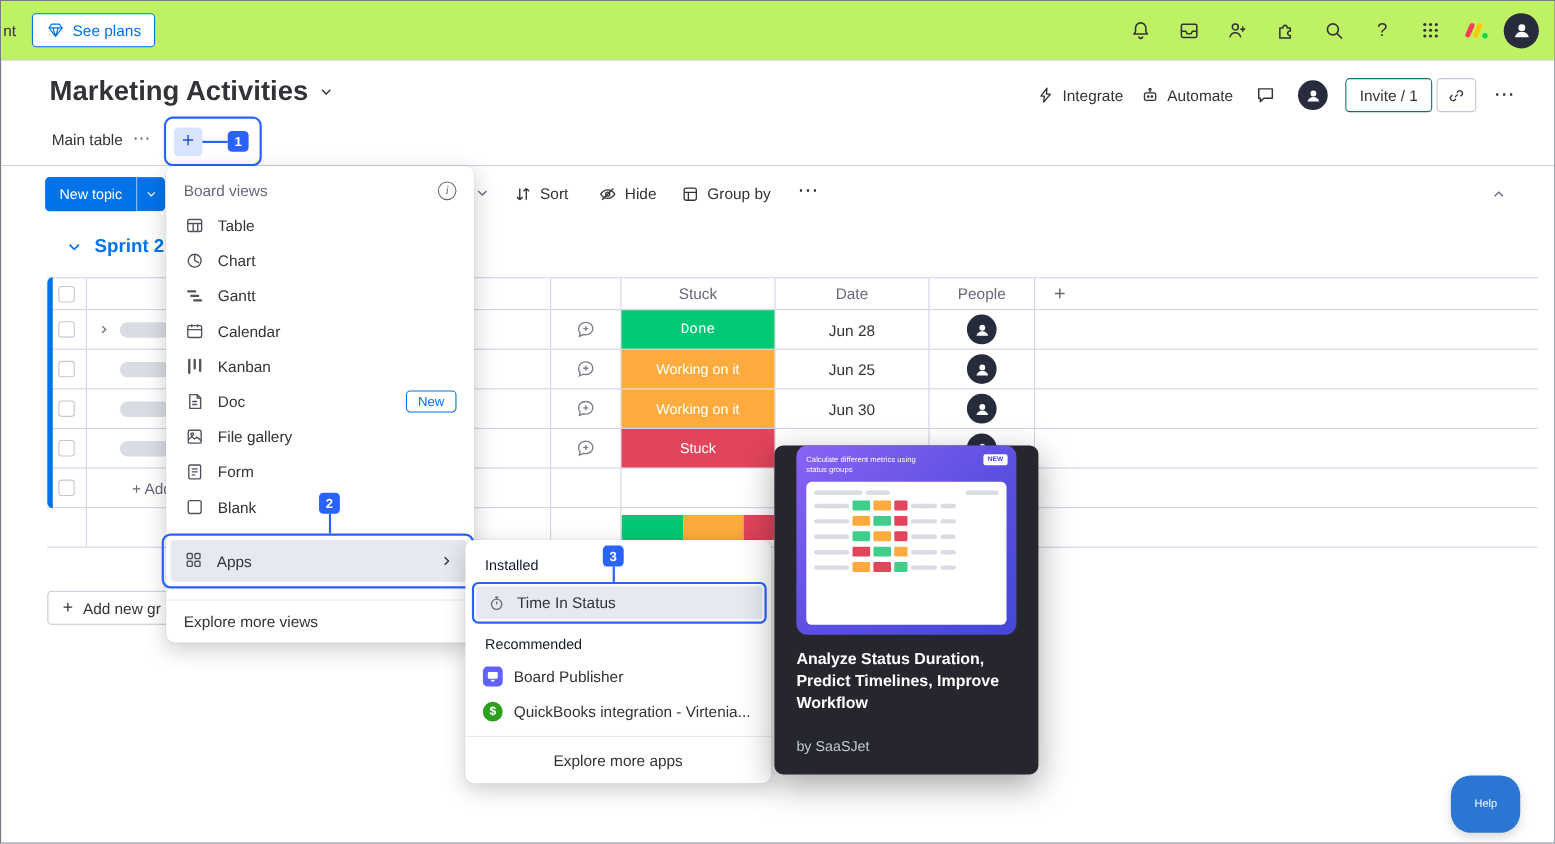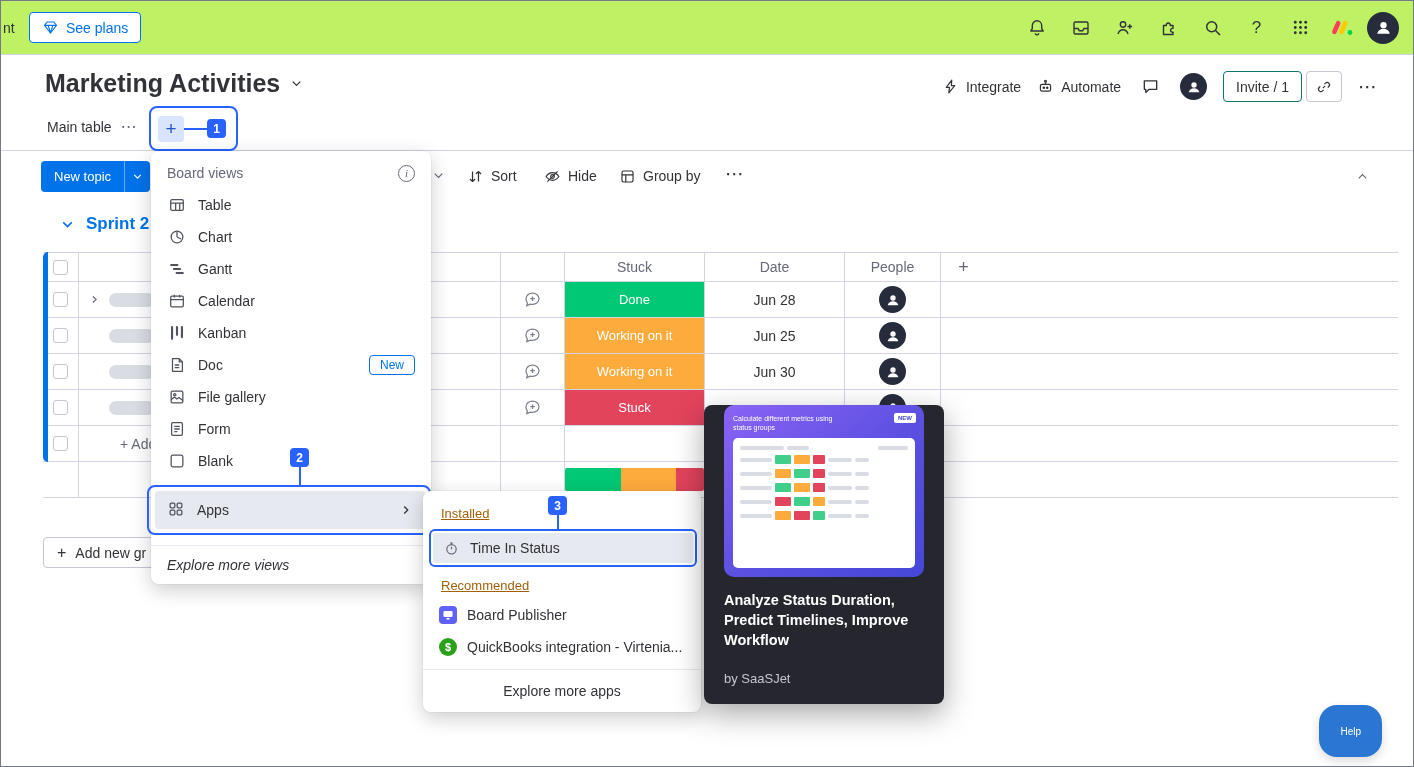--- a/index.html
+++ b/index.html
@@ -96,26 +96,26 @@
   .bv-item .ic{width:19px;height:19px;color:#50535e;display:flex;align-items:center;justify-content:center;flex:none;}
   .new-badge{margin-left:auto;border:1px solid #0073ea;color:#0073ea;border-radius:4px;font-size:12px;line-height:1;padding:3px 10px;}
   .apps-zone{position:relative;height:50px;margin-top:8px;}
   .apps-box{position:absolute;left:-4px;right:0;top:0;height:50px;border:2px solid #2962ff;border-radius:8px;}
   .apps-item{position:absolute;left:4px;right:6px;top:6px;height:38px;background:#e6e9ef;border-radius:4px;
              display:flex;align-items:center;gap:12px;padding:0 12px;font-size:14px;}
   .apps-item .chev-r{margin-left:auto;color:#323338;display:flex;}
   .badge2{position:absolute;left:139px;top:297px;}
   .conn2{left:148px;top:316px;width:2px;height:18px;}
   .bv-divider{height:1px;background:#e6e9ef;margin-top:10px;}
-  .bv-footer{height:38px;display:flex;align-items:center;padding:0 16px;font-size:14px;color:#323338;width:100%;text-align:left;font-style:italic;}
+  .bv-footer{height:38px;display:flex;align-items:center;padding:0 16px;font-size:14px;color:#323338;width:100%;text-align:left;}
 
   
   .apps-menu{position:absolute;left:422px;top:490px;width:278px;background:#fff;border-radius:8px;z-index:11;
              box-shadow:0 6px 20px rgba(0,0,0,.2),0 0 0 1px rgba(0,0,0,.03);padding:8px 0 0;}
-  .sub-label{height:28px;display:flex;align-items:center;padding:0 18px;font-size:13px;color:#a16207;text-decoration:underline;}
+  .sub-label{height:28px;display:flex;align-items:center;padding:0 18px;font-size:13px;color:#0f172a;}
   .tis-zone{position:relative;height:42px;margin-top:2px;}
   .tis-box{position:absolute;left:6px;right:4px;top:0;height:38px;border:2px solid #2962ff;border-radius:6px;}
   .tis-item{position:absolute;left:10px;right:8px;top:4px;height:30px;background:#e6e9ef;border-radius:3px;
             display:flex;align-items:center;gap:10px;padding:0 10px;font-size:14px;color:#323338;}
   .badge3{position:absolute;left:125px;top:5px;z-index:2;}
   .conn3{left:134px;top:24px;width:2px;height:14px;}
   .sub-item{height:32px;display:flex;align-items:center;gap:10px;padding:0 16px;font-size:14px;color:#323338;width:100%;text-align:left;}
   .tis-ic{color:#676879;display:flex;}
   .bp-ic{width:18px;height:18px;border-radius:4px;background:#6161ff;display:flex;align-items:center;justify-content:center;flex:none;}
   .qb-ic{width:18px;height:18px;border-radius:50%;background:#2ca01c;color:#fff;font-size:11px;font-weight:700;
@@ -371,21 +371,21 @@
       </div>
       <div class="cell c-chat">
           <button style="display:flex;">
             <svg width="19" height="19" viewBox="0 0 20 20" fill="none" stroke="#7b7f8e" stroke-width="1.3">
               <path d="M10 3.2c3.9 0 6.8 2.6 6.8 6s-2.9 6-6.8 6c-.8 0-1.6-.1-2.3-.3L4 16.5l.6-3A5.7 5.7 0 0 1 3.2 9.2c0-3.4 2.9-6 6.8-6z"></path>
               <path d="M10 6.8v4.8M7.6 9.2h4.8"></path>
             </svg>
           </button>
         </div>
       <div class="cell c-status">
-          <div class="status-label" style="background-color: rgb(0, 200, 117);">Done</div>
+          <div class="status-label" style="background-color: rgb(0, 200, 117); font-family: Liberation Mono, monospace;">Done</div>
         </div>
       <div class="cell c-date">Jun 28</div>
       <div class="cell c-people">
           <span class="avatar small">
             <svg width="16" height="16" viewBox="0 0 24 24">
               <circle cx="12" cy="9" r="4" fill="#fff"></circle>
               <path d="M4 20c1-4.2 4.3-6.3 8-6.3s7 2.1 8 6.3z" fill="#fff"></path>
             </svg>
           </span>
         </div>

